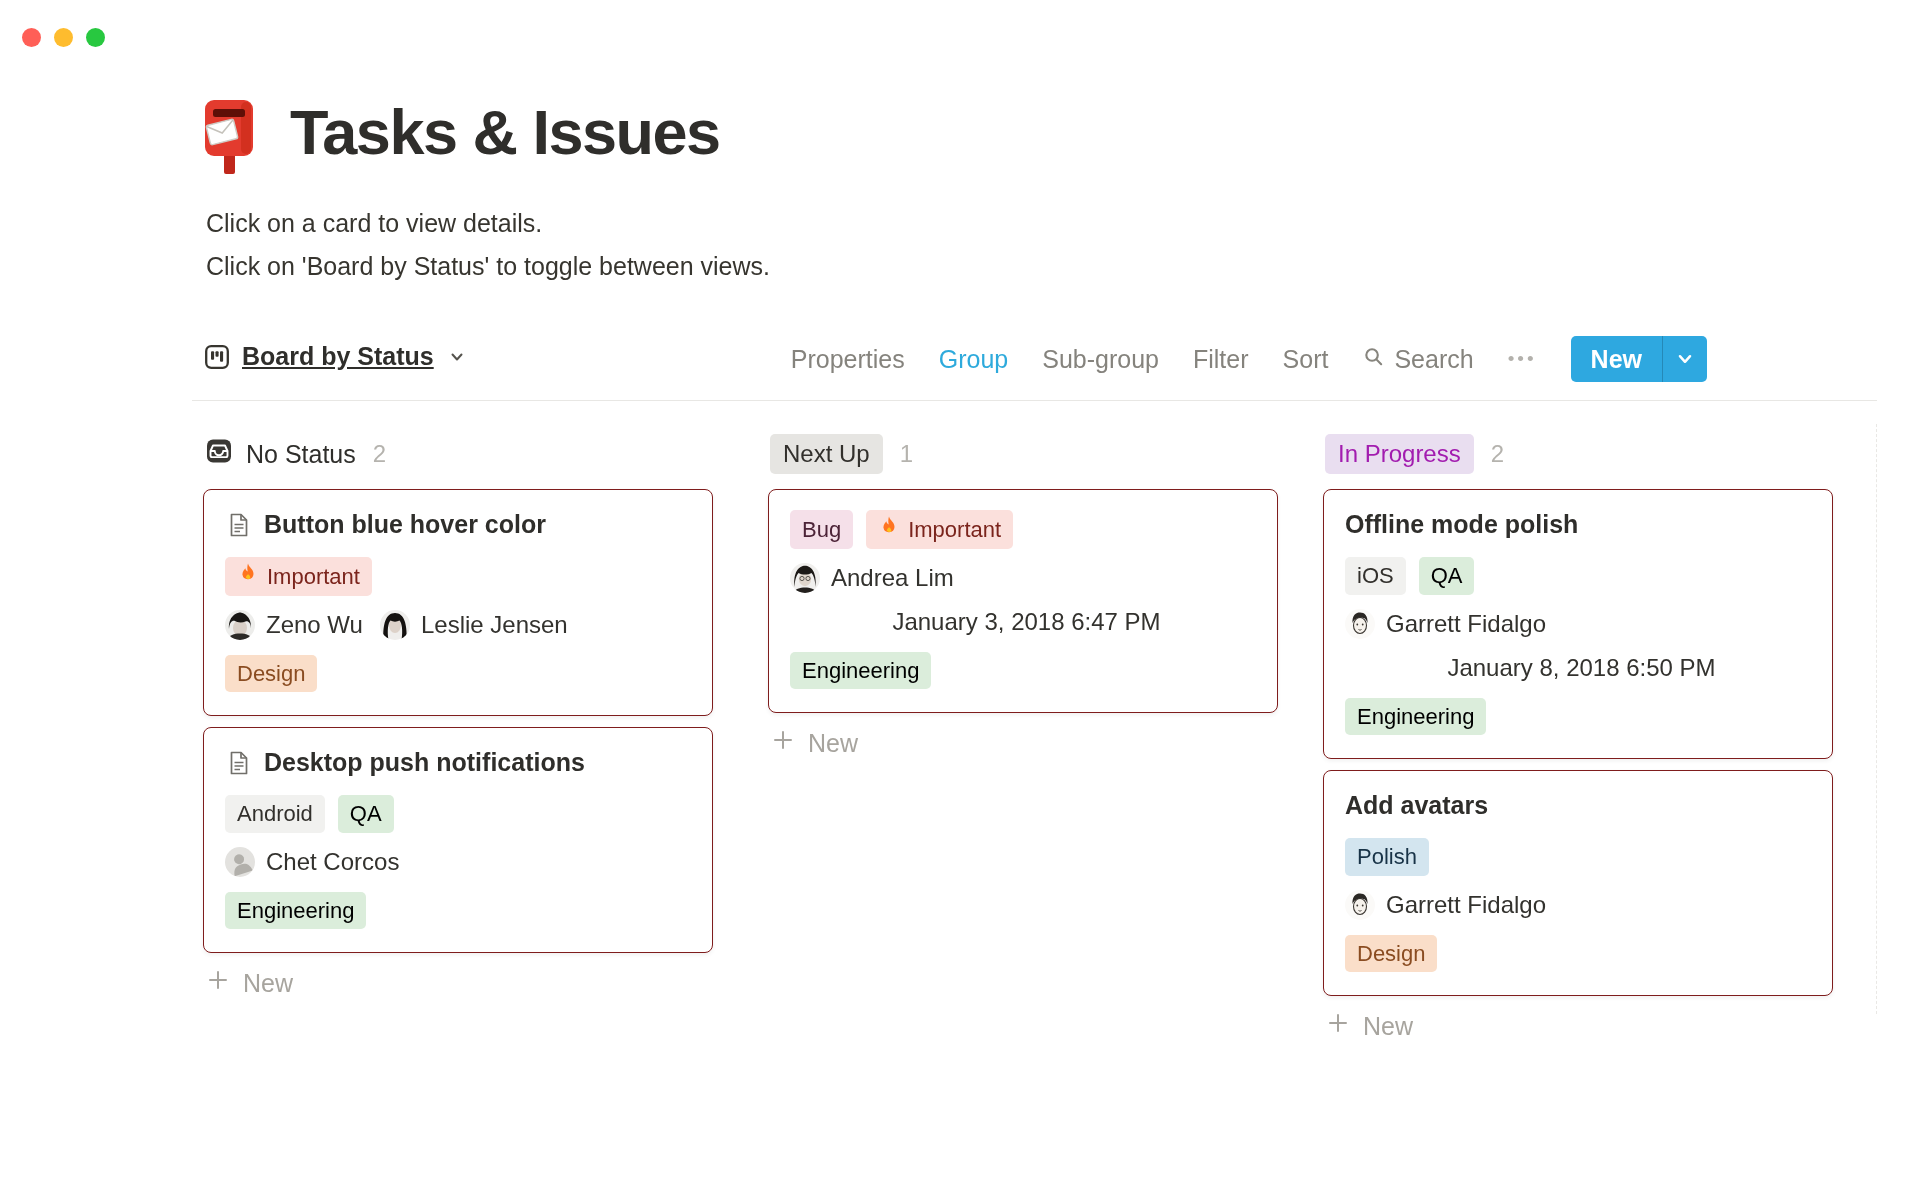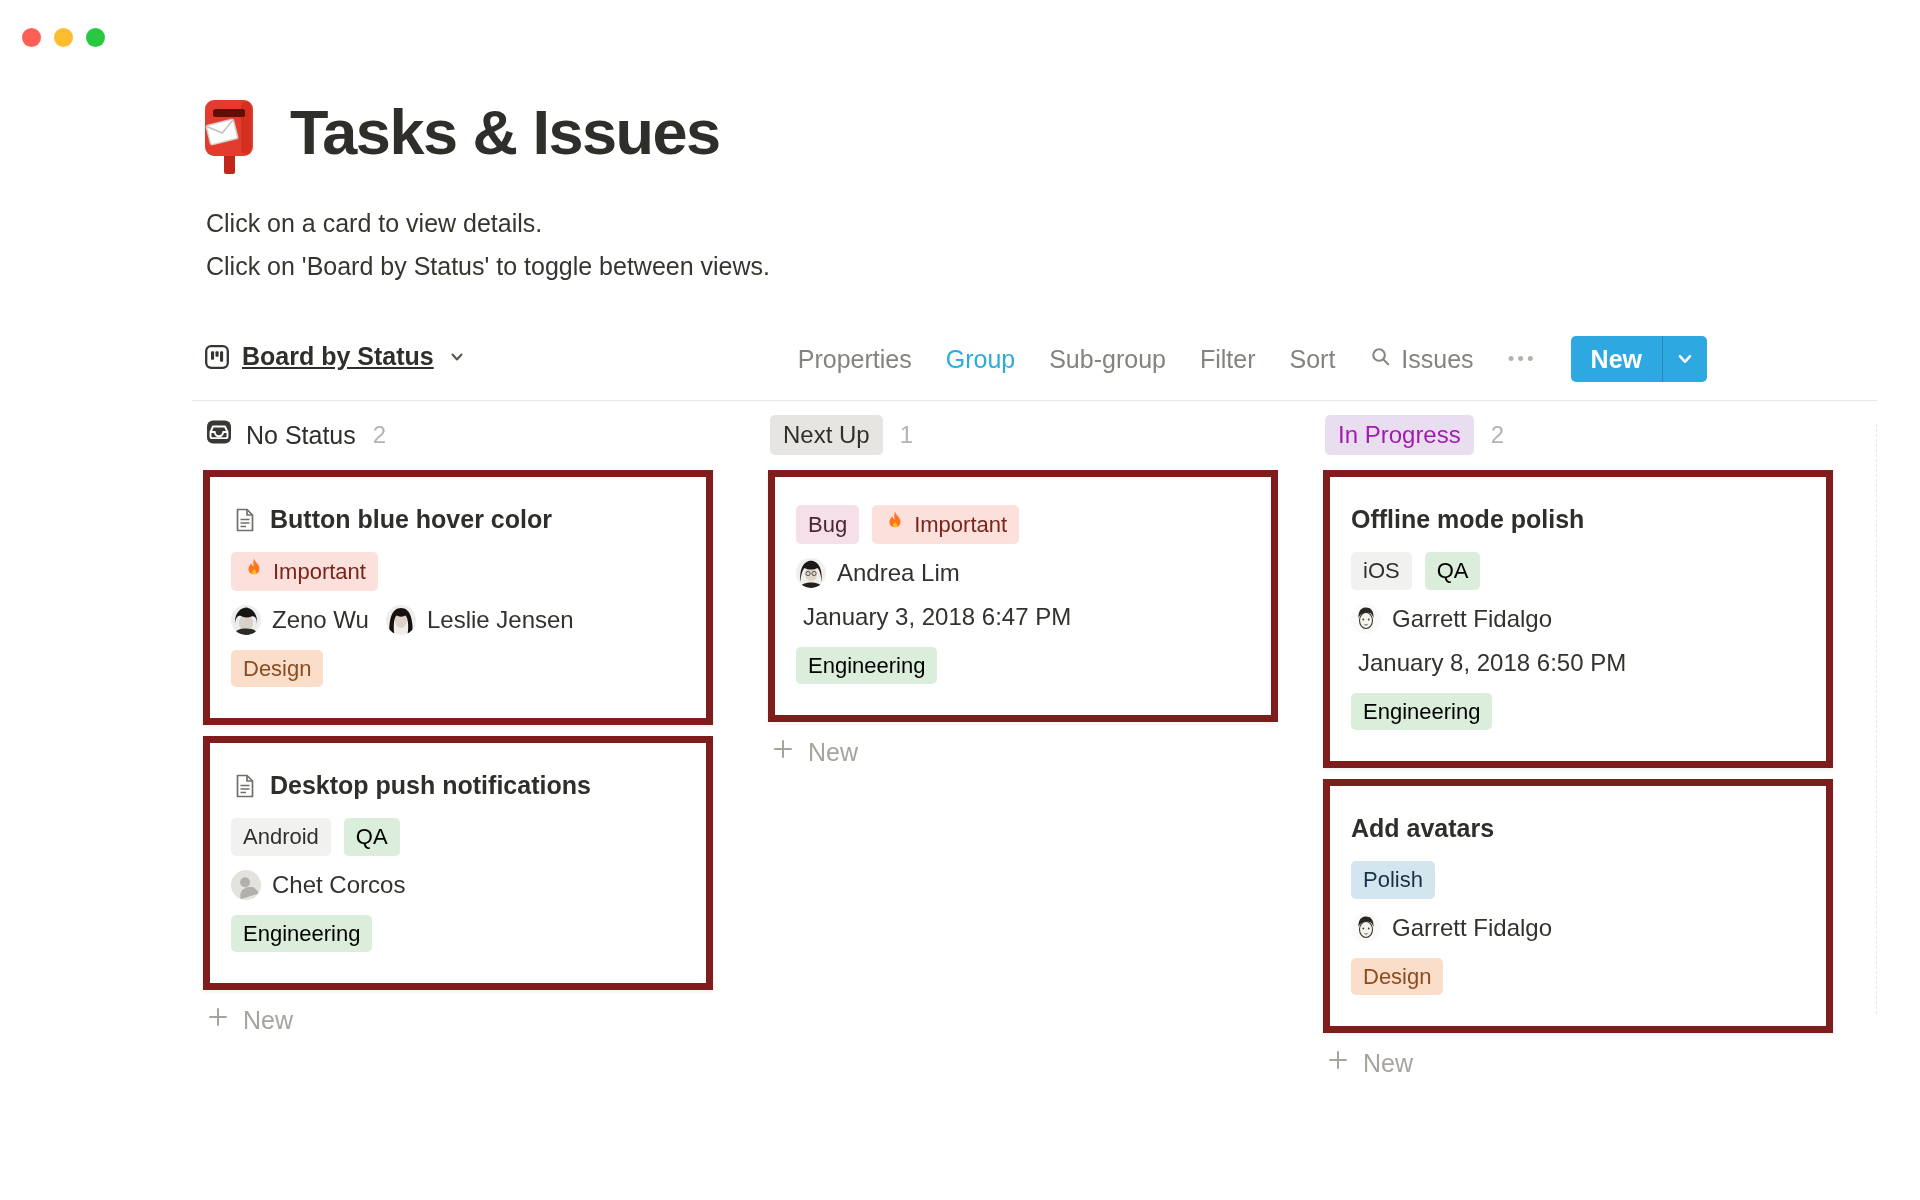--- a/index.html
+++ b/index.html
@@ -32,33 +32,33 @@
   .more{letter-spacing:3px;color:#b3b1ac;font-size:19px;}
   .new-btn{display:flex;align-items:stretch;background:#2ea8e0;border-radius:5px;overflow:hidden;
     color:#fff;cursor:pointer;height:46px;}
   .new-btn-main{display:flex;align-items:center;padding:0 20px;font-weight:700;font-size:25px;}
   .new-btn-chevron{display:flex;align-items:center;padding:0 13px;border-left:1px solid rgba(0,0,0,0.18);}
   .toolbar-divider{position:absolute;left:192px;top:400px;width:1685px;height:1px;background:#e8e7e4;}
   .board-edge{position:absolute;left:1876px;top:424px;height:590px;width:0;
     border-left:1px dashed #e9e8e5;}
 
   
-  .column{position:absolute;top:415px;width:510px;}
+  .column{position:absolute;top:434px;width:510px;text-align:center;}
   .col-1{left:203px;} .col-2{left:768px;} .col-3{left:1323px;}
   .col-header{display:flex;align-items:center;gap:13px;height:40px;margin-bottom:15px;
     font-size:25px;cursor:pointer;width:max-content;padding:0 2px;}
   .col-title{color:#2f2e2b;}
   .col-badge{padding:5px 13px;border-radius:5px;font-size:24px;line-height:1.25;}
   .badge-gray{background:#e6e5e2;color:#32302c;}
   .badge-purple{background:#e9def0;color:#a21caf;}
   .col-count{color:#b5b3ae;font-size:24px;margin-left:4px;}
 
   
-  .card{background:#fff;border:7px solid #7f1d1d;border-radius:0;
-    box-shadow:0 2px 4px rgba(15,15,15,.06);padding:28px 21px;margin-bottom:11px;cursor:pointer;}
+  .card{background:#fff;border:1px solid #7f1d1d;border-radius:8px;
+    box-shadow:0 2px 4px rgba(15,15,15,.06);padding:20px 21px;margin-bottom:11px;cursor:pointer;}
   .card-title-row{display:flex;align-items:center;gap:13px;margin-bottom:18px;}
   .card-title{font-size:25px;font-weight:700;color:#2f2e2b;}
   .card-icon{display:inline-flex;flex:none;}
   .chip-row{display:flex;gap:13px;margin-bottom:14px;}
   .chip-row.last{margin-bottom:3px;}
   .chip{display:inline-flex;align-items:center;gap:8px;font-size:22px;padding:5px 12px;
     border-radius:5px;line-height:1.25;white-space:nowrap;}
   .chip-red{background:#fbe0dc;color:#7b241c;}
   .chip-orange{background:#fadec9;color:#8a4c21;}
   .chip-gray{background:#f1f1ef;color:#32302c;}
@@ -123,21 +123,21 @@
   <span class="menu-item">Sub-group</span>
   <span class="menu-item">Filter</span>
   <span class="menu-item">Sort</span>
   <span class="menu-item">
     <span>
       <svg viewBox="0 0 24 24" width="23" height="23">
         <circle cx="10.5" cy="10.5" r="6" fill="none" stroke="#87857e" stroke-width="2.2"></circle>
         <line x1="15" y1="15" x2="20" y2="20" stroke="#87857e" stroke-width="2.2" stroke-linecap="round"></line>
       </svg>
     </span>
-    <span>Issues</span>
+    <span>Search</span>
   </span>
   <span class="menu-item more">•••</span>
   <span class="new-btn">
     <span class="new-btn-main">New</span>
     <span class="new-btn-chevron">
       <svg viewBox="0 0 16 16" width="18" height="18">
           <path d="M3.5 5.5 L8 10.5 L12.5 5.5" fill="none" stroke="#ffffff" stroke-width="2.2" stroke-linecap="round" stroke-linejoin="round"></path>
         </svg>
     </span>
   </span>

